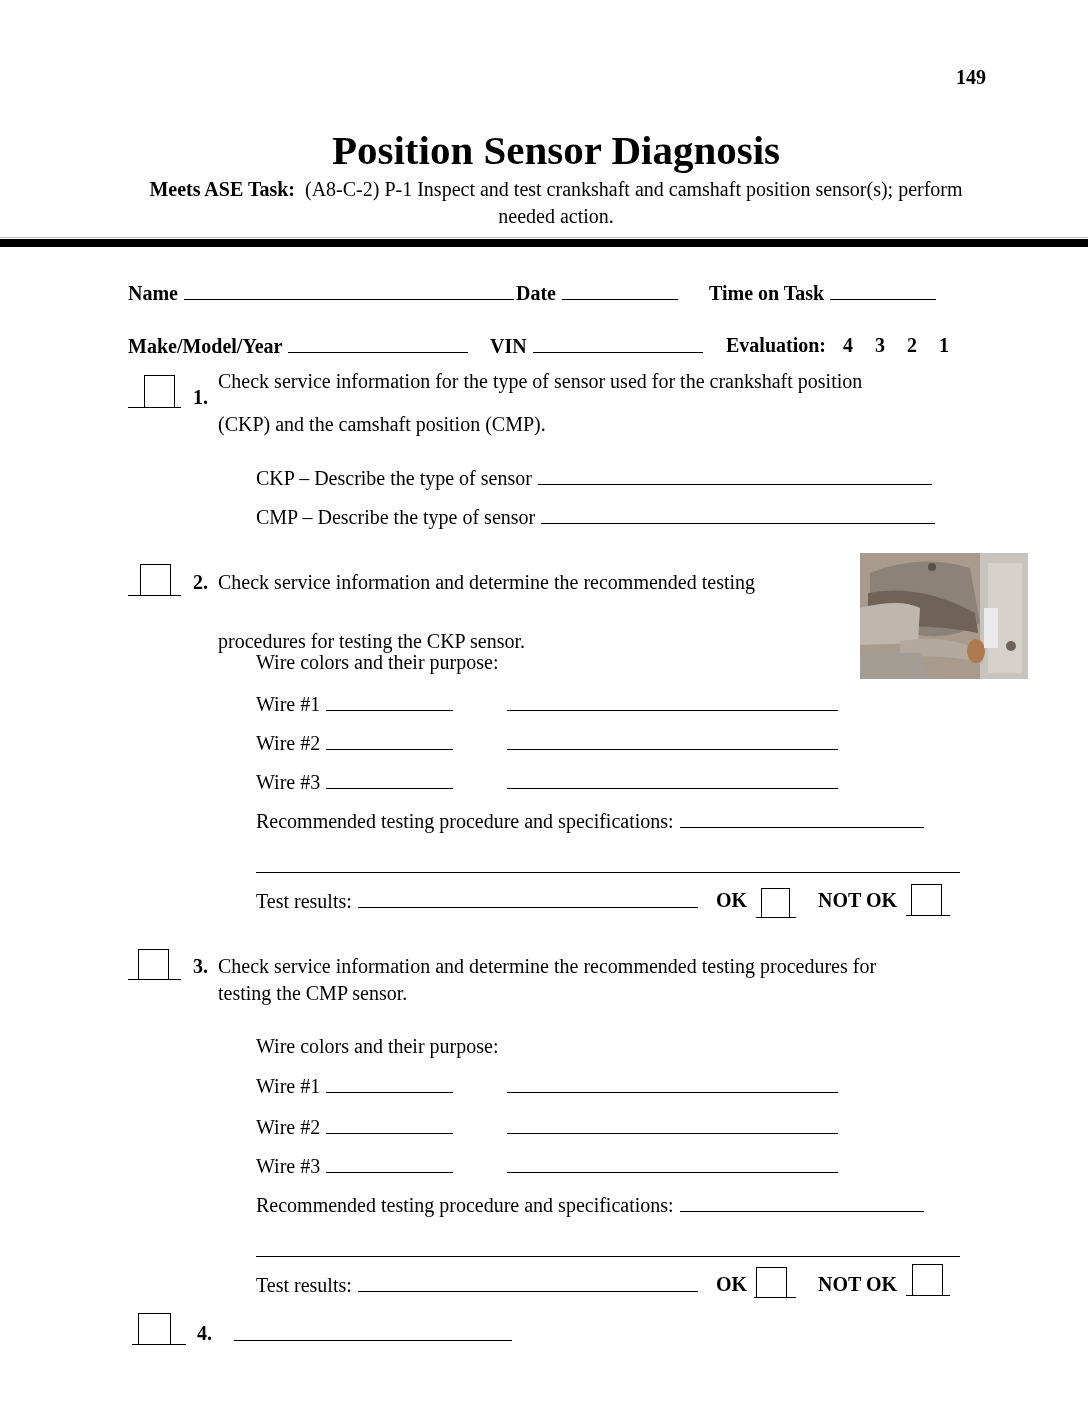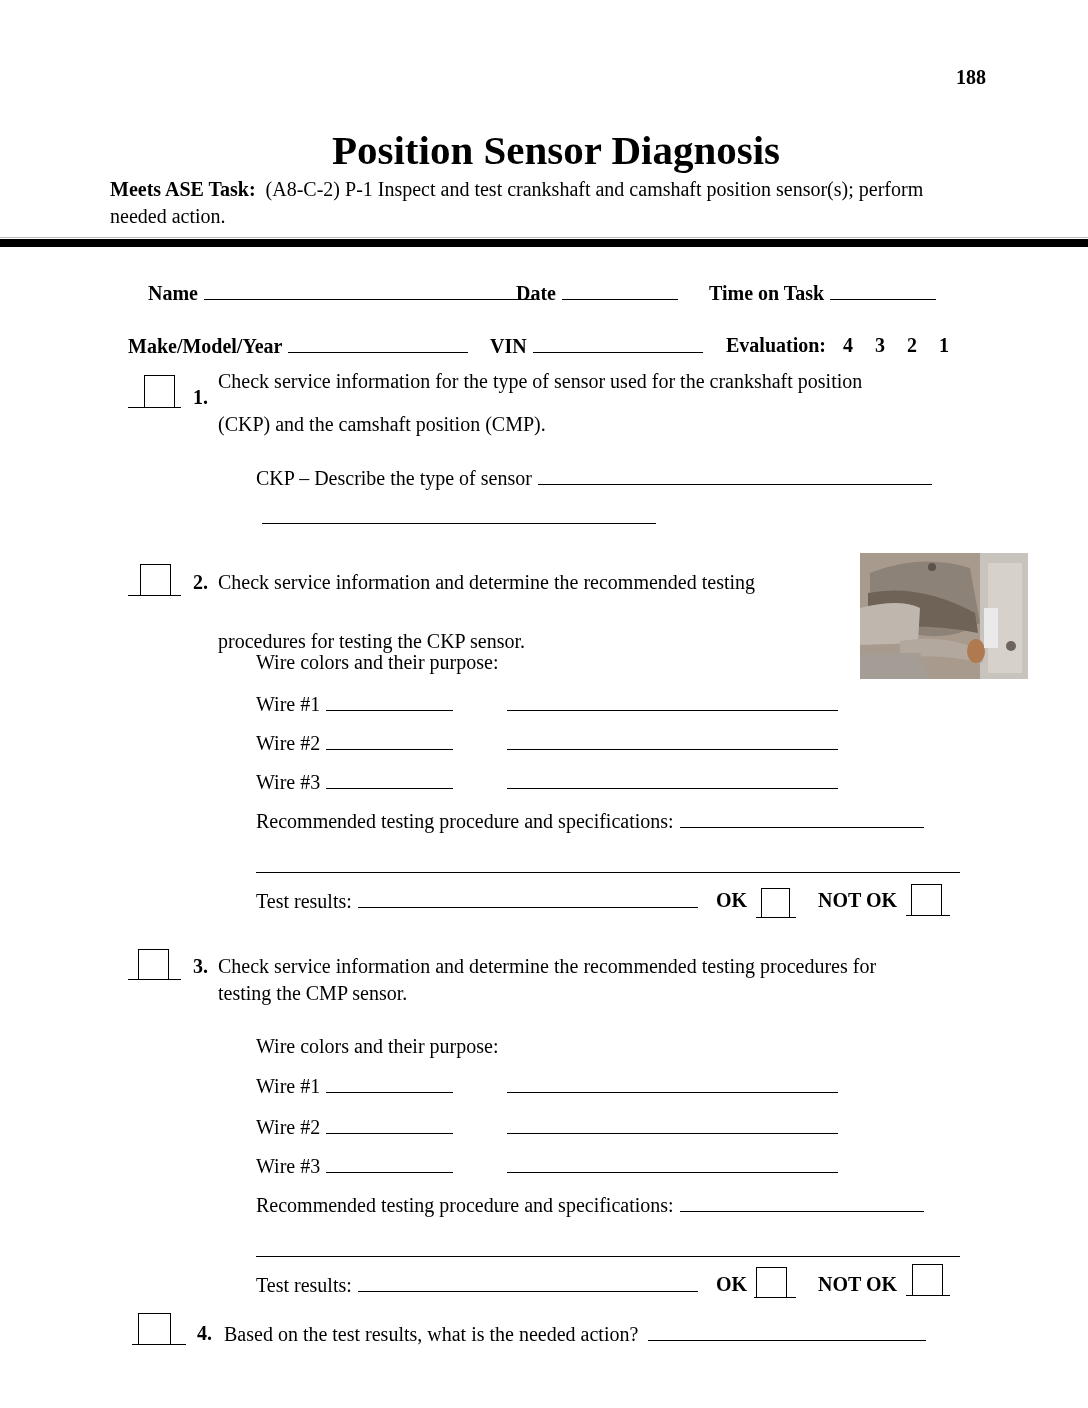--- a/index.html
+++ b/index.html
@@ -3,50 +3,50 @@
   <meta charset="utf-8">
   <style>
     html, body { margin: 0; padding: 0; background: #ffffff; }
     body {
       width: 1088px; height: 1408px; position: relative; overflow: hidden;
       font-family: "Liberation Serif", "DejaVu Serif", serif; color: #000;
     }
     .abs { position: absolute; white-space: nowrap; }
     .page-number { right: 102px; top: 66px; font-size: 20px; font-weight: bold; }
     .title { left: 0; width: 1112px; text-align: center; top: 126px; font-size: 41px; font-weight: bold; }
-    .subtitle { left: 110px; width: 892px; text-align: left; top: 176px; font-size: 20px; line-height: 27px; white-space: normal; }
+    .subtitle { left: 110px; width: 892px; text-align: center; top: 176px; font-size: 20px; line-height: 27px; white-space: normal; }
     .subtitle b { font-weight: bold; }
     .thick-rule { left: 0; top: 239px; width: 1088px; height: 8px; background: #000; }
     .thin-rule { left: 0; top: 237px; width: 1088px; height: 1px; background: #bbbbbb; }
 
     .t { font-size: 20px; }
     .b { font-weight: bold; }
     .blank { display: inline-block; border-bottom: 1.4px solid #000; height: 18px; vertical-align: baseline; margin-left: 6px; }
 
     
     .cb { position: absolute; height: 32px; }
     .cb .tail { position: absolute; bottom: 0; left: 0; right: 0; height: 0; border-bottom: 1.5px solid #000; }
     .cb .box { position: absolute; bottom: 0; border: 1.5px solid #000; background: #fff; box-sizing: border-box; }
 
     .photo { left: 860px; top: 553px; width: 168px; height: 126px; overflow: hidden; background: #b8ada2; }
   </style>
 </head>
 <body>
 
-<div class="abs page-number">188</div>
+<div class="abs page-number">149</div>
 <div class="abs title">Position Sensor Diagnosis</div>
 <div class="abs subtitle">
   <b>Meets ASE Task:</b>&nbsp;
   <span>(A8-C-2) P-1  Inspect and test crankshaft and camshaft position sensor(s); perform</span><br>
   <span>needed action.</span>
 </div>
 <div class="abs thin-rule"></div>
 <div class="abs thick-rule"></div>
 
-<div class="abs t b" style="left:128px; top:281px;margin-left:20px;">
+<div class="abs t b" style="left:128px; top:281px;">
   <span>Name</span><span class="blank" style="width:330px;"></span>
 </div>
 <div class="abs t b" style="left:516px; top:281px;">
   <span>Date</span><span class="blank" style="width:116px;"></span>
 </div>
 <div class="abs t b" style="left:709px; top:281px;">
   <span>Time on Task</span><span class="blank" style="width:106px;"></span>
 </div>
 
 <div class="abs t b" style="left:128px; top:334px;">
@@ -67,21 +67,21 @@
   <div class="tail"></div>
     <div class="box" style="left:16px; width:31px; height:33px;"></div>
 </div>
 <div class="abs t b" style="left:193px; top:386px;">1.</div>
 <div class="abs t" style="left:218px; top:370px;">Check service information for the type of sensor used for the crankshaft position</div>
 <div class="abs t" style="left:218px; top:413px;">(CKP) and the camshaft position (CMP).</div>
 <div class="abs t" style="left:256px; top:466px;">
   <span>CKP – Describe the type of sensor</span><span class="blank" style="width:394px;"></span>
 </div>
 <div class="abs t" style="left:256px; top:505px;">
-  <span class="blank" style="width:394px;"></span>
+  <span>CMP – Describe the type of sensor</span><span class="blank" style="width:394px;"></span>
 </div>
 
 <div class="cb" style="left:128px; top:564px; width:53px;">
   <div class="tail"></div>
     <div class="box" style="left:12px; width:31px; height:32px;"></div>
 </div>
 <div class="abs t b" style="left:193px; top:571px;">2.</div>
 <div class="abs t" style="left:218px; top:571px;">Check service information and determine the recommended testing</div>
 <div class="abs t" style="left:218px; top:630px;">procedures for testing the CKP sensor.</div>
 
@@ -169,14 +169,14 @@
   <div class="tail"></div>
     <div class="box" style="left:6px; width:31px; height:32px;"></div>
 </div>
 
 <div class="cb" style="left:132px; top:1313px; width:54px;">
   <div class="tail"></div>
     <div class="box" style="left:6px; width:33px; height:32px;"></div>
 </div>
 <div class="abs t b" style="left:197px; top:1322px;">4.</div>
 <div class="abs t" style="left:224px; top:1322px;">
-  <span>Based on the test results, what is the needed action?</span><span class="blank" style="width:278px; margin-left:10px;"></span>
+  <span class="blank" style="width:278px; margin-left:10px;"></span>
 </div>
 
 </body></html>

